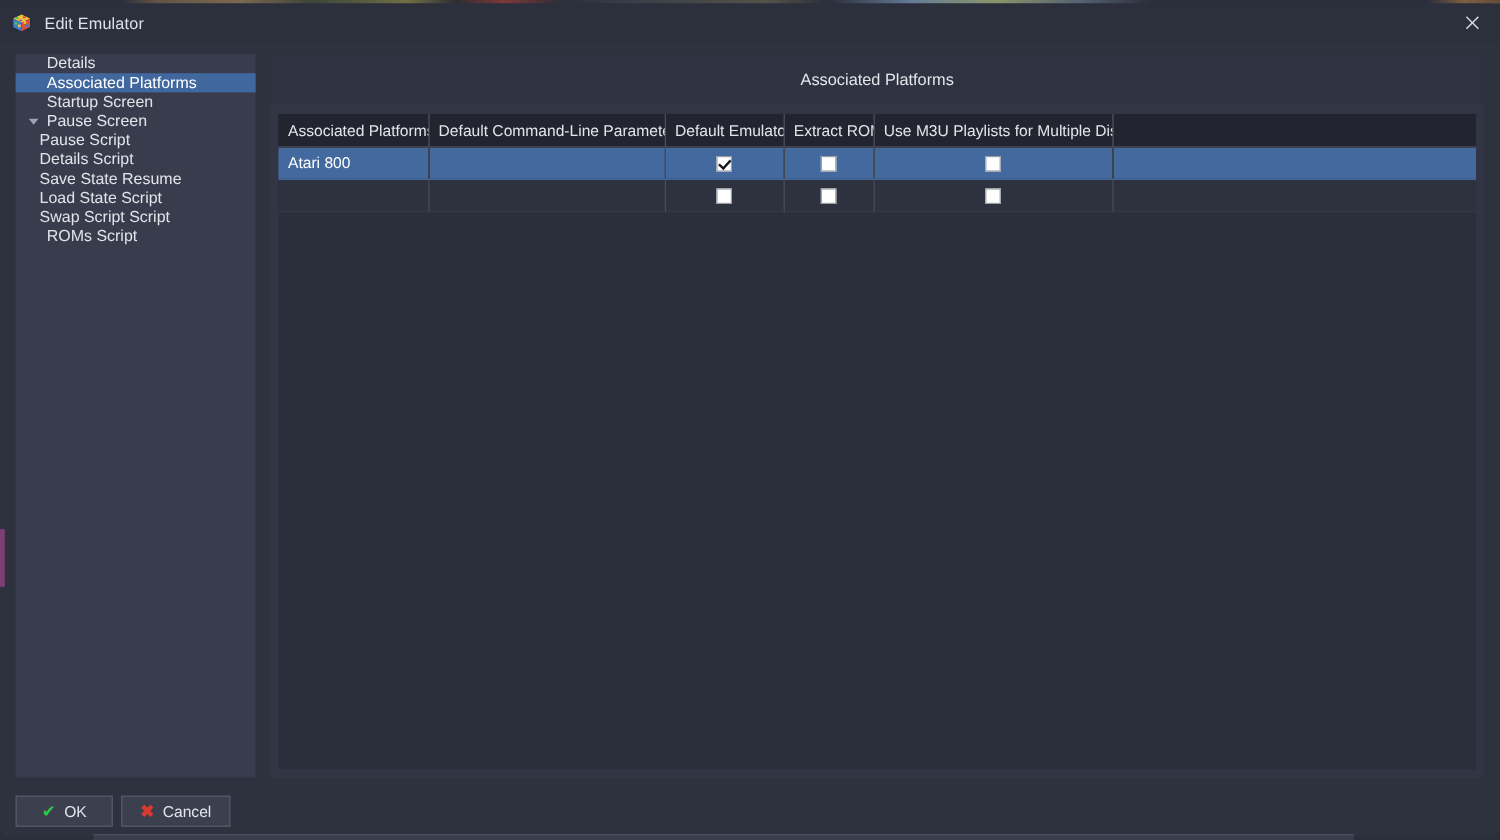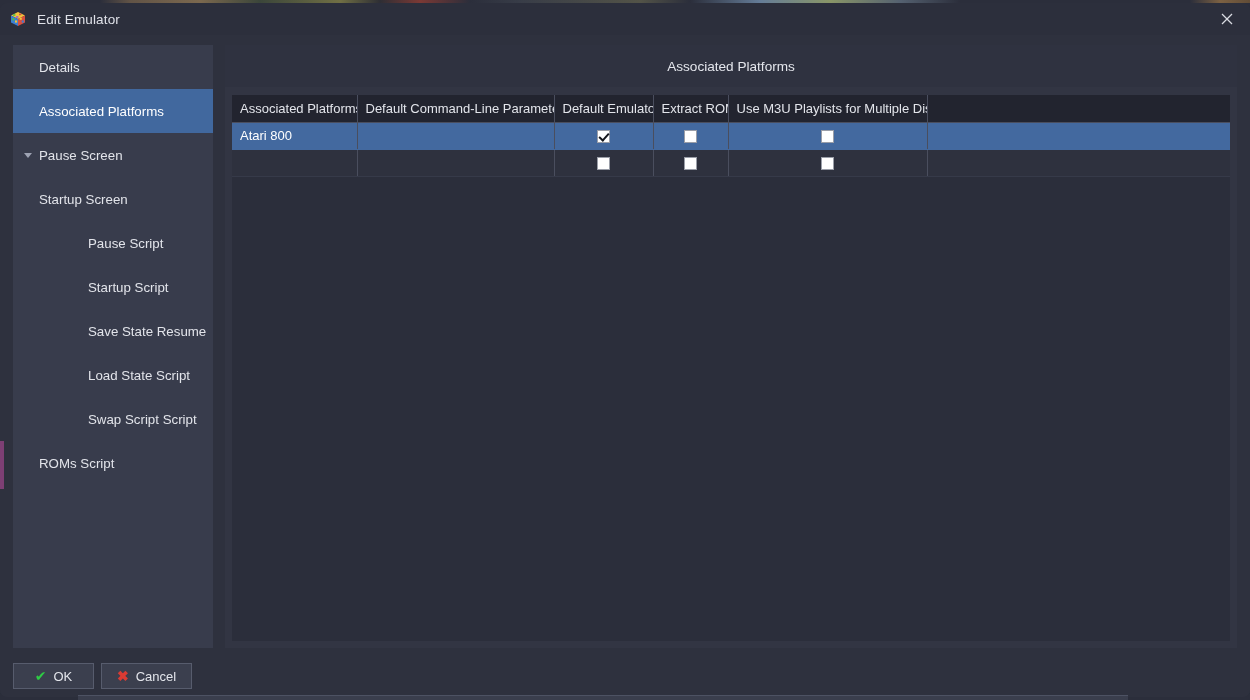--- a/index.html
+++ b/index.html
@@ -81,35 +81,34 @@
   
   .sidebar {
     position: absolute;
     left: 13px; top: 42px;
     width: 200px;
     height: 603px;
     background: #383c4c;
     box-sizing: border-box;
   }
   .nav-item {
-    height: 44px;
-    display: flex;
-    align-items: center;
+    height: 16px;
+    display: flex;
     color: #e2e4ea;
     font-size: 13.3px;
     box-sizing: border-box;
     padding-left: 26px;
     position: relative;
     white-space: nowrap;
   }
   .nav-item.selected {
     background: #41689e;
     color: #ffffff;
   }
-  .nav-item.indent { padding-left: 75px; }
+  .nav-item.indent { padding-left: 20px; }
   .nav-item .expander {
     position: absolute;
     left: 11px;
     top: 50%;
     margin-top: -2px;
     width: 0; height: 0;
     border-left: 4px solid transparent;
     border-right: 4px solid transparent;
     border-top: 5px solid #9ea3b3;
   }
@@ -285,31 +284,31 @@
   <div class="accent-strip"></div>
 
   <div class="sidebar" id="sidebar">
       <div class="nav-item">
         <span>Details</span>
       </div>
       <div class="nav-item selected">
         <span>Associated Platforms</span>
       </div>
       <div class="nav-item">
+        <span>Startup Screen</span>
+      </div>
+      <div class="nav-item">
         <span class="expander"></span>
         <span>Pause Screen</span>
       </div>
-      <div class="nav-item">
-        <span>Startup Screen</span>
-      </div>
       <div class="nav-item indent">
         <span>Pause Script</span>
       </div>
       <div class="nav-item indent">
-        <span>Startup Script</span>
+        <span>Details Script</span>
       </div>
       <div class="nav-item indent">
         <span>Save State Resume</span>
       </div>
       <div class="nav-item indent">
         <span>Load State Script</span>
       </div>
       <div class="nav-item indent">
         <span>Swap Script Script</span>
       </div>

